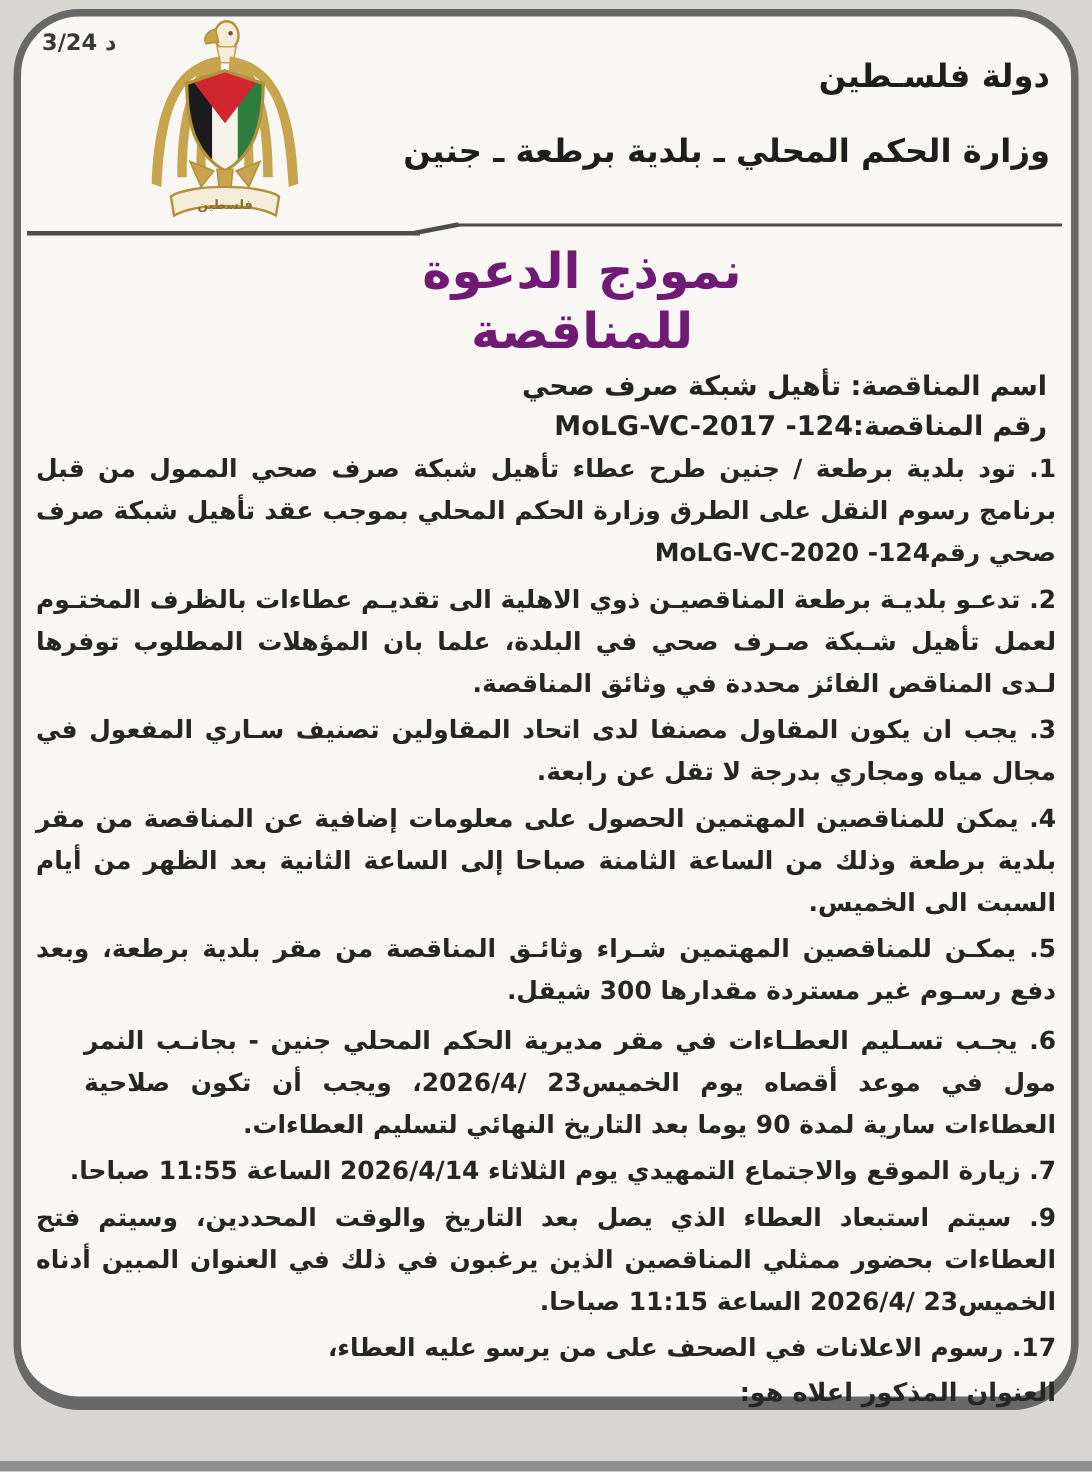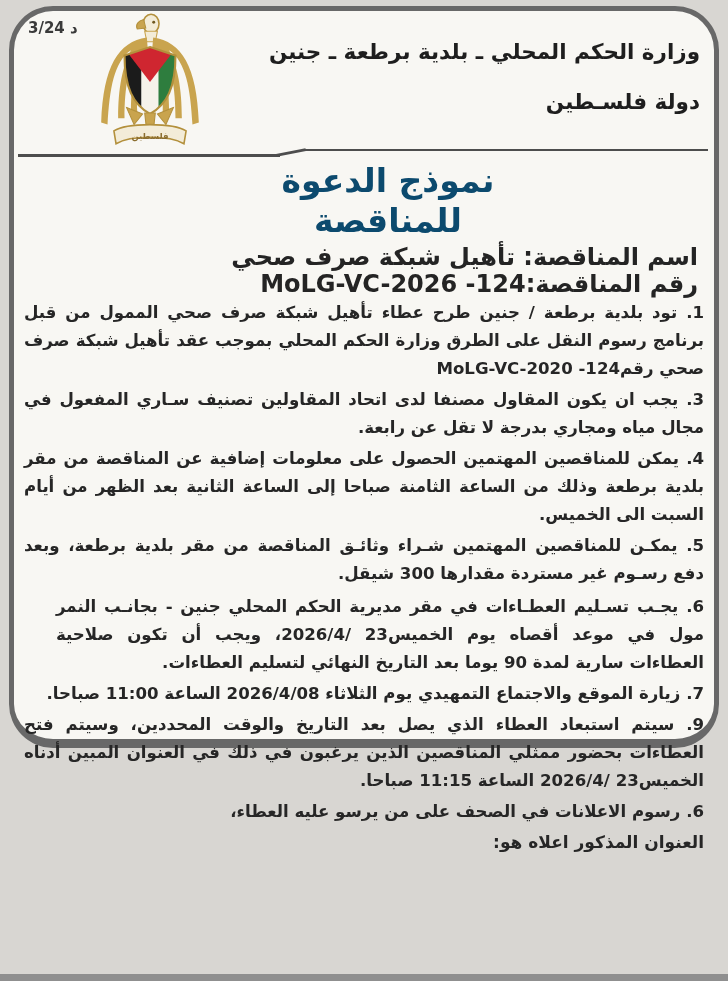--- a/index.html
+++ b/index.html
@@ -2,21 +2,21 @@
 <html lang="ar"><head>
 <meta charset="utf-8">
 <style>
   html,body{margin:0;padding:0;}
   body{
     width:728px;height:981px;position:relative;overflow:hidden;
     background:#d8d6d2;
     font-family:"DejaVu Sans", sans-serif;
   }
   .frame{
-    position:absolute;left:9px;top:6px;width:710px;height:742px;
+    position:absolute;left:9px;top:6px;width:710px;height:934px;
     box-sizing:border-box;
     background:#f8f7f3;
     border:5px solid #686868;border-bottom-width:9px;
     border-radius:44px;
   }
   .corner-code{
     position:absolute;left:14px;top:8px;
     font-size:15px;font-weight:bold;color:#3a3a3a;direction:rtl;
   }
   .emblem{position:absolute;left:66px;top:0px;width:140px;height:138px;}
@@ -29,26 +29,26 @@
   .div-seg{position:absolute;background:#4d4d4d;}
   .div-left{left:4px;top:143px;width:262px;height:3px;}
   .div-diag{left:262px;top:140px;width:30px;height:3px;transform:rotate(-11deg);}
   .div-right{left:290px;top:138px;width:404px;height:2px;}
   .page-title{
     position:absolute;left:0;right:0;top:150px;margin:0;
     direction:rtl;text-align:center;
   }
   .page-title span{
     display:inline-block;width:280px;transform:translateX(24px);
-    font-size:33px;font-weight:bold;color:#0c4a6e;line-height:40px;
+    font-size:33px;font-weight:bold;color:#701a75;line-height:40px;
   }
   .meta{
     position:absolute;right:16px;top:233px;
     direction:rtl;text-align:right;
-    font-size:24px;font-weight:bold;color:#242424;line-height:27px;
+    font-size:18px;font-weight:bold;color:#242424;line-height:27px;
   }
   .bodytext{
     position:absolute;left:10px;right:10px;top:288px;
     direction:rtl;text-align:justify;
     font-size:16.6px;font-weight:bold;color:#262626;line-height:28px;
   }
   .bodytext p{margin:0 0 3px 0;}
   .bodytext p.gap{margin-top:5px;margin-left:32px;}
   .addr{
     direction:rtl;text-align:right;
@@ -97,46 +97,47 @@
       <path d="M82,91 L67,97 L75,107 Z"></path>
     </g>
 
     <g>
       <path d="M26,113 C38,105 82,105 94,113 L92,125 C78,117 42,117 28,125 Z" fill="#f3ecd8" stroke="#b3903c" stroke-width="1.5"></path>
       <text x="60" y="121" font-size="8" text-anchor="middle" fill="#8a6d2f" font-weight="bold">فلسطين</text>
     </g>
   </svg>
 
   <div class="header-text">
+    <div>دولة فلسـطين</div>
     <div>وزارة الحكم المحلي ـ بلدية برطعة ـ جنين</div>
-    <div>دولة فلسـطين</div>
   </div>
 
   <div class="div-seg div-left"></div>
   <div class="div-seg div-diag"></div>
   <div class="div-seg div-right"></div>
 
   <h1 class="page-title">
     <span>نموذج الدعوة للمناقصة</span>
   </h1>
 
   <div class="meta">
     <div>اسم المناقصة: تأهيل شبكة صرف صحي</div>
-    <div>رقم المناقصة:124- MoLG-VC-2026</div>
+    <div>رقم المناقصة:124- MoLG-VC-2017</div>
   </div>
 
   <div class="bodytext">
     <p>1. تود بلدية برطعة / جنين طرح عطاء تأهيل شبكة صرف صحي الممول من قبل برنامج رسوم النقل على الطرق وزارة الحكم المحلي بموجب عقد تأهيل شبكة صرف صحي رقم124- MoLG-VC-2020</p>
+    <p>2. تدعـو بلديـة برطعة المناقصيـن ذوي الاهلية الى تقديـم عطاءات بالظرف المختـوم لعمل تأهيل شـبكة صـرف صحي في البلدة، علما بان المؤهلات المطلوب توفرها لـدى المناقص الفائز محددة في وثائق المناقصة.</p>
     <p>3. يجب ان يكون المقاول مصنفا لدى اتحاد المقاولين تصنيف سـاري المفعول في مجال مياه ومجاري بدرجة لا تقل عن رابعة.</p>
     <p>4. يمكن للمناقصين المهتمين الحصول على معلومات إضافية عن المناقصة من مقر بلدية برطعة وذلك من الساعة الثامنة صباحا إلى الساعة الثانية بعد الظهر من أيام السبت الى الخميس.</p>
     <p>5. يمكـن للمناقصين المهتمين شـراء وثائـق المناقصة من مقر بلدية برطعة، وبعد دفع رسـوم غير مستردة مقدارها 300 شيقل.</p>
     <p class="gap">6. يجـب تسـليم العطـاءات في مقر مديرية الحكم المحلي جنين - بجانـب النمر مول في موعد أقصاه يوم الخميس23 /2026/4، ويجب أن تكون صلاحية العطاءات سارية لمدة 90 يوما بعد التاريخ النهائي لتسليم العطاءات.</p>
-    <p>7. زيارة الموقع والاجتماع التمهيدي يوم الثلاثاء 2026/4/08 الساعة 11:00 صباحا.</p>
+    <p>7. زيارة الموقع والاجتماع التمهيدي يوم الثلاثاء 2026/4/14 الساعة 11:55 صباحا.</p>
     <p>9. سيتم استبعاد العطاء الذي يصل بعد التاريخ والوقت المحددين، وسيتم فتح العطاءات بحضور ممثلي المناقصين الذين يرغبون في ذلك في العنوان المبين أدناه الخميس23 /2026/4 الساعة 11:15 صباحا.</p>
-    <p>6. رسوم الاعلانات في الصحف على من يرسو عليه العطاء،</p>
+    <p>17. رسوم الاعلانات في الصحف على من يرسو عليه العطاء،</p>
 
     <div class="addr">
       <div>العنوان المذكور اعلاه هو:</div>
 
     </div>
   </div>
 
 </div>
 
 <div class="bottom-strip"></div>

